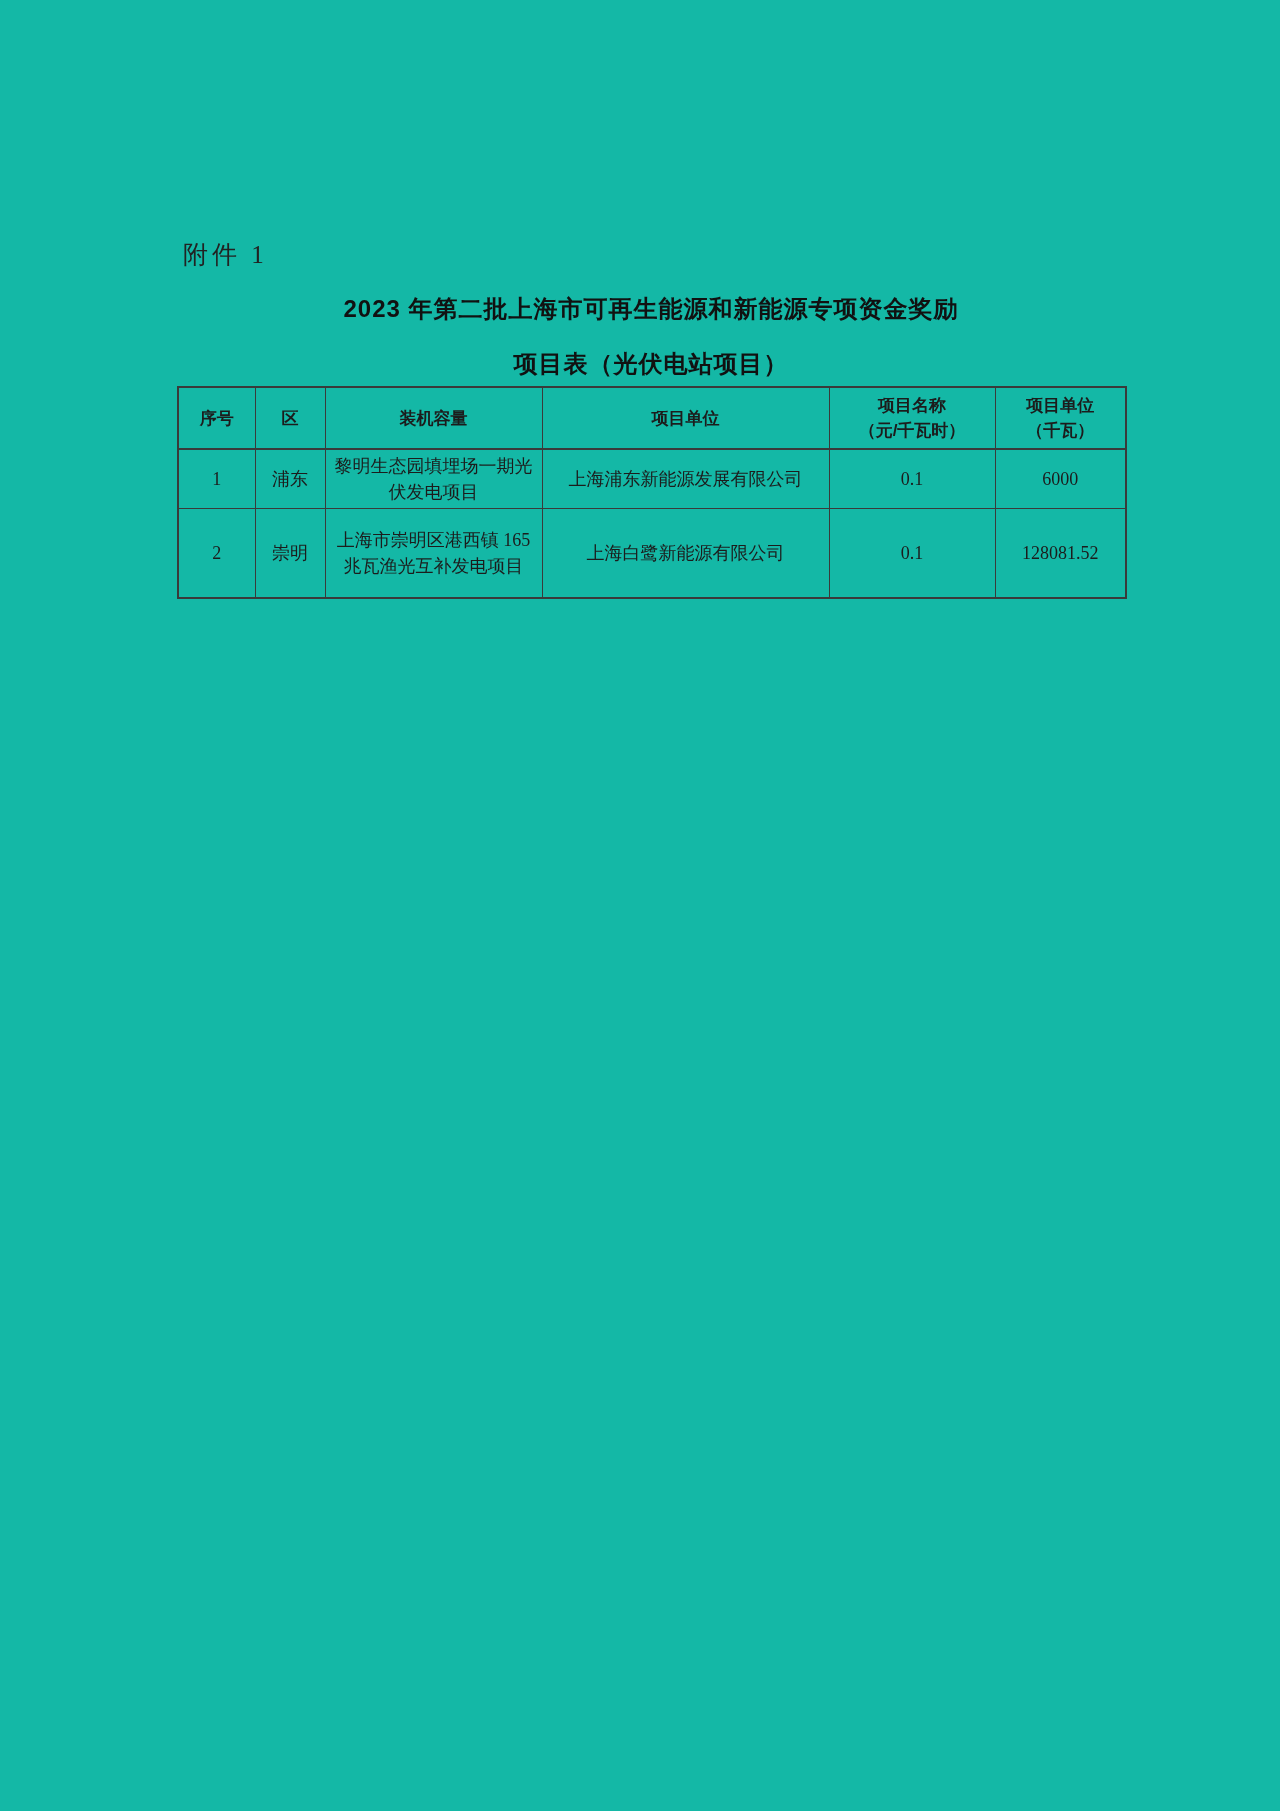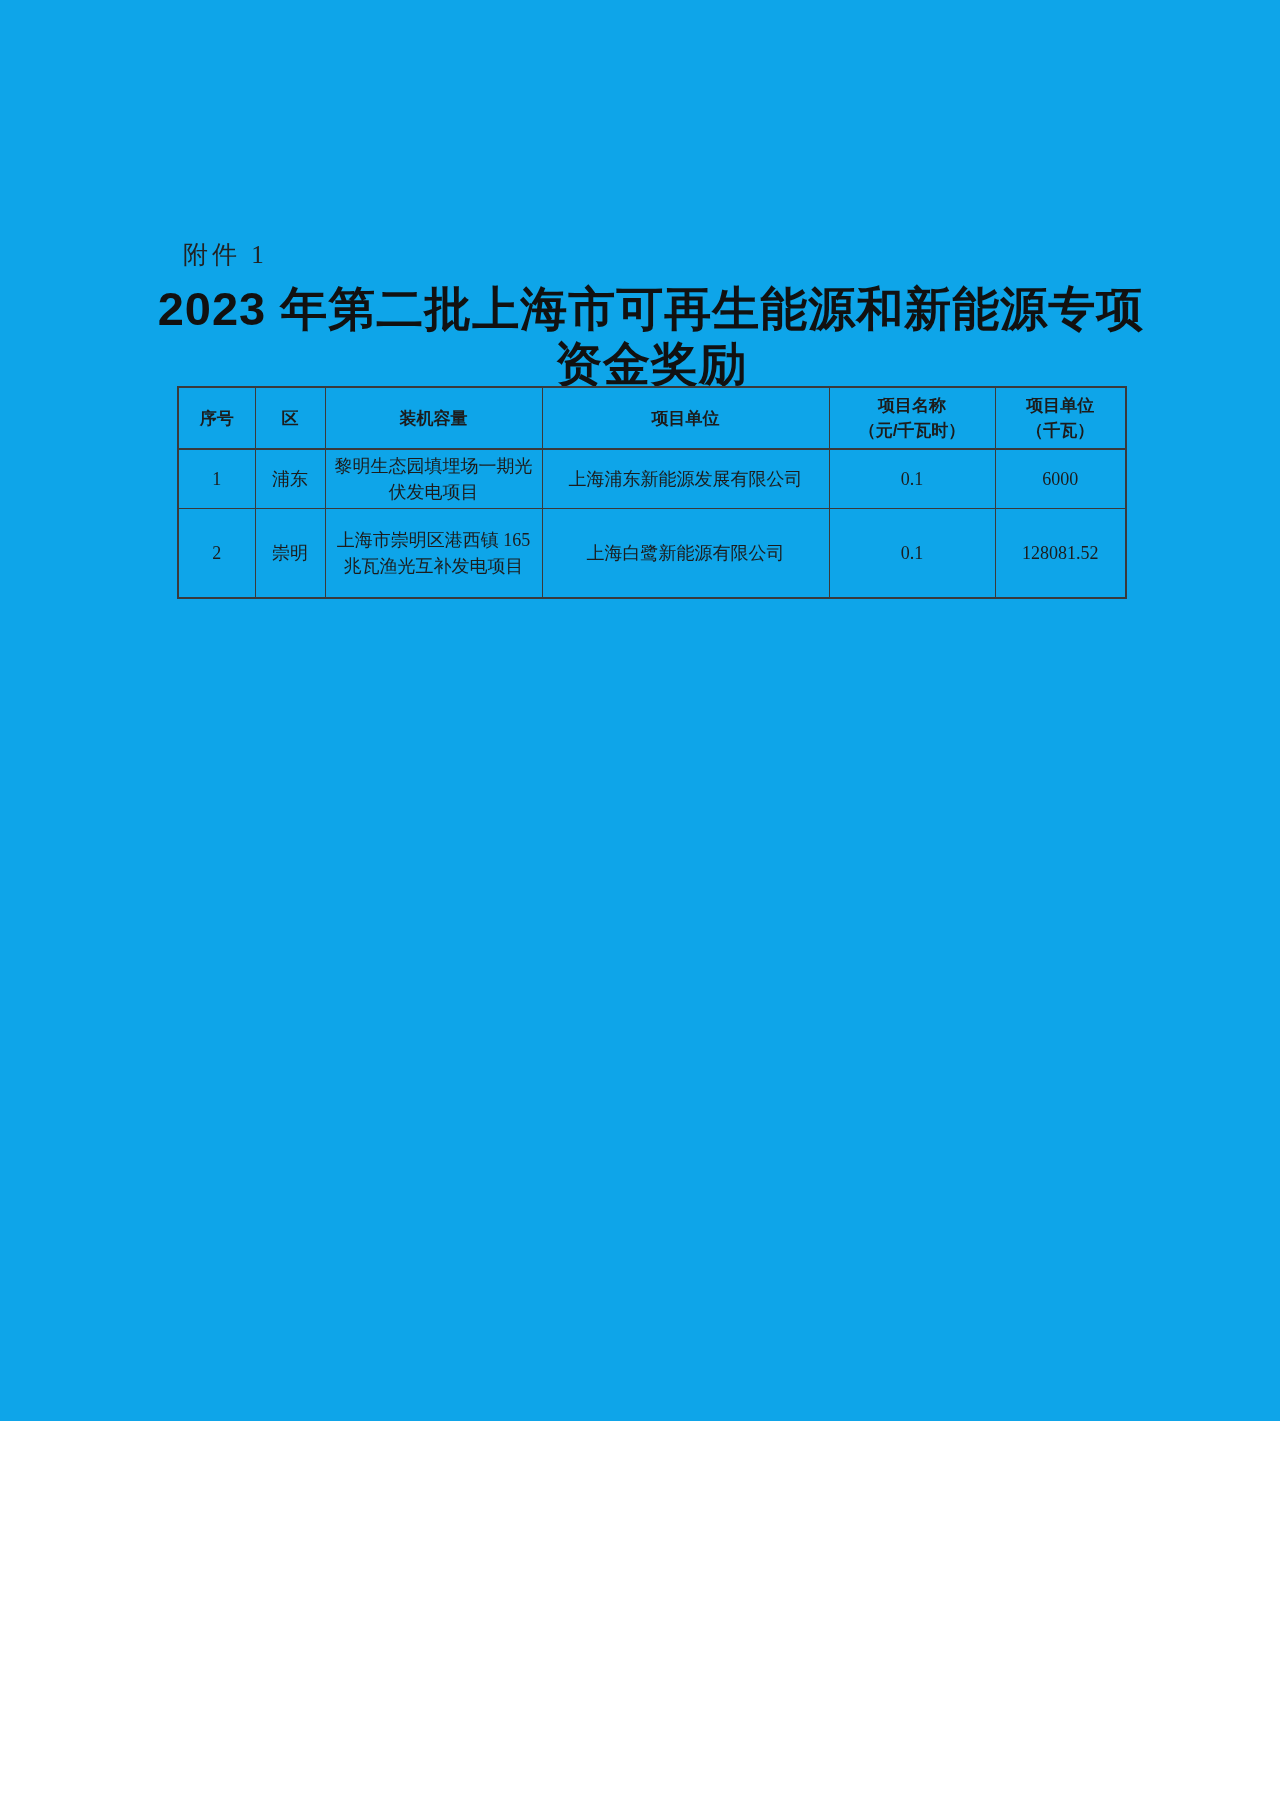--- a/index.html
+++ b/index.html
@@ -3,43 +3,43 @@
 <meta charset="utf-8">
 <style>
   html, body {
     margin: 0;
     padding: 0;
     background: #ffffff;
   }
   .page {
     position: relative;
     width: 1280px;
-    height: 1421px;
-    background: #0ea5e9;
+    height: 1811px;
+    background: #14b8a6;
     color: #1f1f1f;
     font-family: "Liberation Serif", "DejaVu Serif", serif;
     overflow: hidden;
   }
   .attachment-label {
     position: absolute;
     left: 183px;
     top: 238px;
     font-size: 25px;
     letter-spacing: 4px;
     color: #222222;
   }
   .doc-title {
     position: absolute;
     left: 157px;
     top: 281px;
     width: 988px;
     text-align: center;
     font-family: "Liberation Sans", "DejaVu Sans", sans-serif;
     font-weight: 700;
-    font-size: 47px;
+    font-size: 24px;
     line-height: 55px;
     color: #111111;
     letter-spacing: 1px;
   }
   table.projects-table {
     position: absolute;
     left: 177px;
     top: 386px;
     width: 948px;
     border-collapse: collapse;
@@ -87,20 +87,21 @@
 </style>
 </head>
 <body>
 
 <div class="page">
 
   <div class="attachment-label">附件 1</div>
 
   <div class="doc-title">
     <div>2023 年第二批上海市可再生能源和新能源专项资金奖励</div>
+    <div>项目表（光伏电站项目）</div>
   </div>
 
   <table class="projects-table">
     <colgroup>
       <col class="c-seq">
       <col class="c-district">
       <col class="c-name">
       <col class="c-unit">
       <col class="c-reward">
       <col class="c-capacity">

